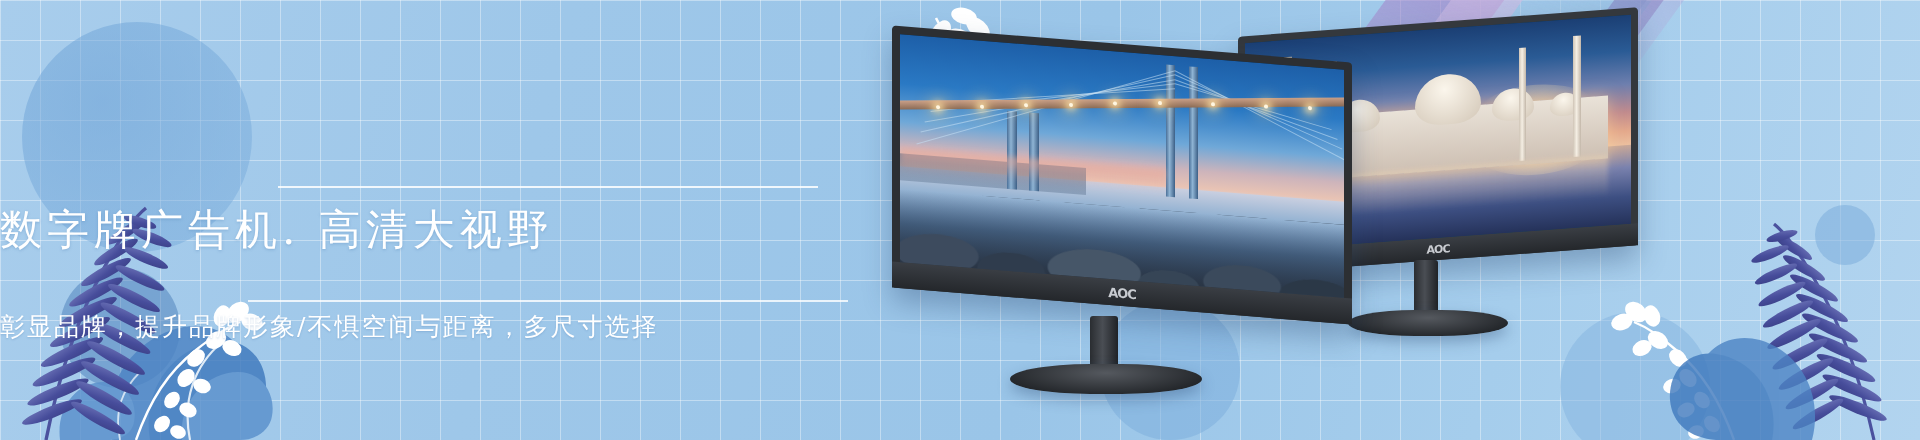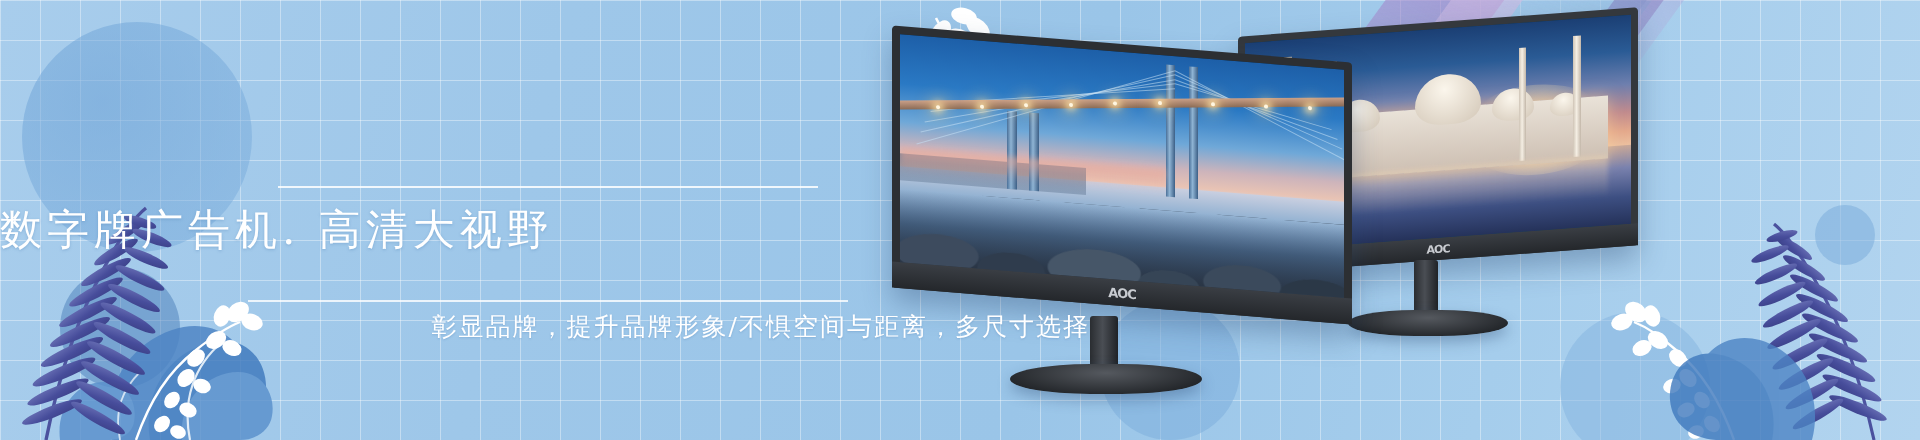--- a/index.html
+++ b/index.html
@@ -158,21 +158,21 @@
     width: 600px;
     height: 2px;
     background: rgba(255,255,255,0.8);
   }
 
   .tagline {
     position: absolute;
     left: 0;
     top: 310px;
     width: 1090px;
-    text-align: right;
+    text-align: left;
     font-size: 25px;
     letter-spacing: 2px;
     color: #ffffff;
     font-family: "DejaVu Serif", "Liberation Serif", serif;
     white-space: nowrap;
     text-shadow: 0 1px 2px rgba(70,120,175,0.3);
   }
 
   
   .leaf-layer { position: absolute; inset: 0; pointer-events: none; }

